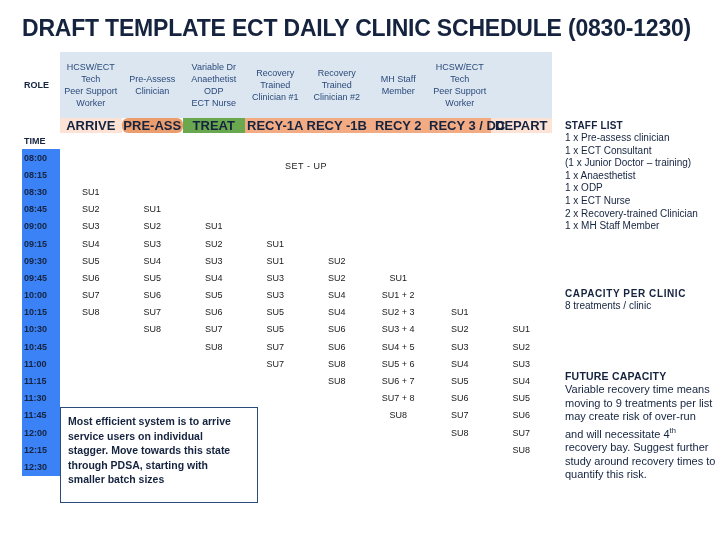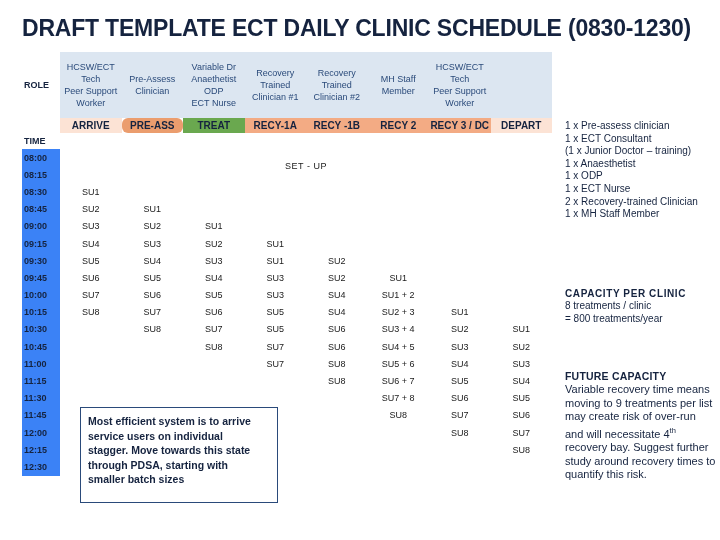--- a/index.html
+++ b/index.html
@@ -68,21 +68,21 @@
     color: #15233f;
     font-size: 9px;
     font-weight: bold;
     text-align: left;
     padding-left: 2px;
   }
   .role-line { display: block; white-space: nowrap; }
 
   
   tr.stage-row td {
-    font-size: 10px;
+    font-size: 13px;
     font-weight: bold;
     color: #15233f;
     height: 15px;
     line-height: 15px;
     white-space: nowrap;
     margin-left: 20px;
   }
   tr.stage-row td.blank { background: #ffffff; }
   .st-arrive  { background: #fce3d5; }
   .st-preass  { background: #eb9d6e; border-radius: 6px; }
@@ -130,21 +130,21 @@
     background: #bfbfbf;
     font-size: 15px;
     font-weight: normal;
     color: #000000;
     letter-spacing: 0.5px;
   }
 
   
   #callout {
     position: absolute;
-    left: 80px;
+    left: 60px;
     top: 407px;
     width: 198px;
     height: 96px;
     box-sizing: border-box;
     border: 1.5px solid #2a4a7a;
     background: #ffffff;
     padding: 6px 16px 4px 7px;
     font-size: 10.5px;
     line-height: 14.5px;
     font-weight: bold;
@@ -459,36 +459,36 @@
           <td class="cell-empty"></td>
           <td class="cell-empty"></td>
         </tr>
       </tbody>
   </table>
 </div>
 
 <div id="callout">Most efficient system is to arrive service users on individual stagger. Move towards this state through PDSA, starting with smaller batch sizes</div>
 
 <div class="side" id="staff-list">
+  <h4>STAFF LIST</h4>
   <div id="staff-list-items">
       <div class="ln">1 x Pre-assess clinician</div>
       <div class="ln">1 x ECT Consultant</div>
       <div class="ln">(1 x Junior Doctor – training)</div>
       <div class="ln">1 x Anaesthetist</div>
       <div class="ln">1 x ODP</div>
       <div class="ln">1 x ECT Nurse</div>
       <div class="ln">2 x Recovery-trained Clinician</div>
       <div class="ln">1 x MH Staff Member</div>
     </div>
 </div>
 
 <div class="side" id="capacity">
   <h4>CAPACITY PER CLINIC</h4>
   <div id="capacity-items">
       <div class="ln">8 treatments / clinic</div>
-      <div class="ln">= 800 treatments/year</div>
     </div>
 </div>
 
 <div class="side" id="future">
   <h4>FUTURE CAPACITY</h4>
   <p><span>Variable recovery time means moving to 9 treatments per list may create risk of over-run and will necessitate 4</span><sup>th</sup><span> recovery bay.  Suggest further study around recovery times to quantify this risk.</span></p>
 </div>
 
 </body></html>

